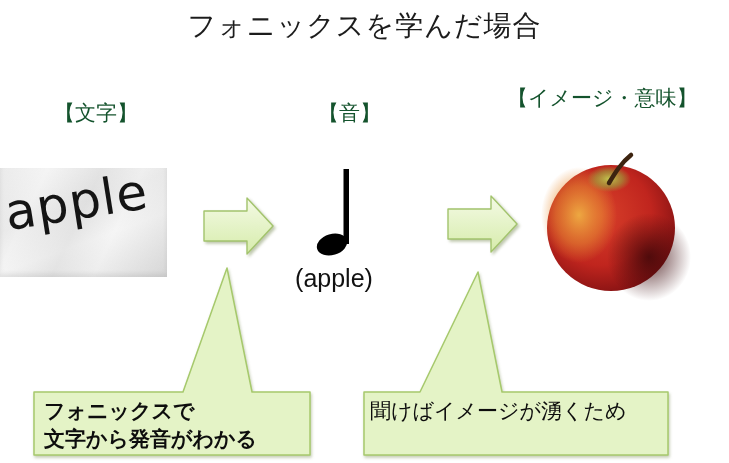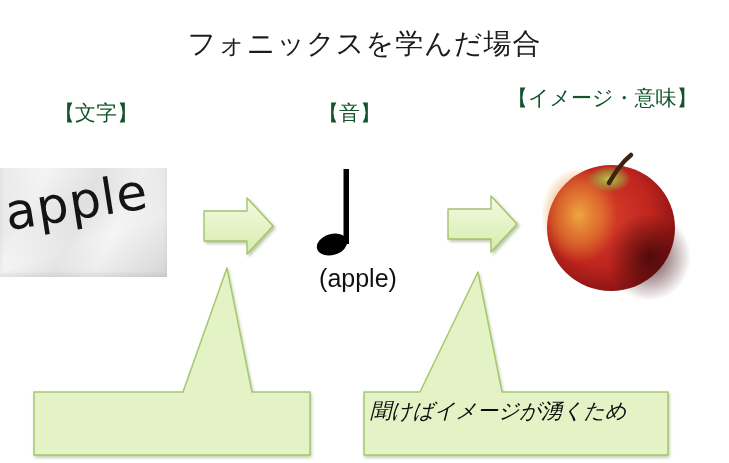--- a/index.html
+++ b/index.html
@@ -3,21 +3,21 @@
 <meta charset="utf-8">
 <style>
   html,body{margin:0;padding:0;background:#ffffff;}
   .canvas{
     position:relative;width:729px;height:463px;background:#ffffff;overflow:hidden;
     font-family:"Liberation Sans","DejaVu Sans",sans-serif;color:#1c1c1c;
   }
   .abs{position:absolute;}
   .title{
     left:0;right:0;top:7px;text-align:center;
-    font-size:28px;letter-spacing:1px;color:#1c1c1c;margin-top:18px;
+    font-size:28px;letter-spacing:1px;color:#1c1c1c;
   }
   .col-header{font-size:21px;color:#14532d;white-space:nowrap;}
   .hdr-letters{left:54px;top:99px;}
   .hdr-sound{left:318px;top:99px;}
   .hdr-image{left:507px;top:84px;}
 
   
   .paper{
     left:0;top:168px;width:167px;height:109px;
     background:
@@ -30,30 +30,30 @@
     font-size:50px;color:#141414;letter-spacing:1px;
     transform:rotate(-9deg);transform-origin:left bottom;
     font-family:"DejaVu Sans","Liberation Sans",sans-serif;
   }
 
   .arrow-svg{overflow:visible;filter:drop-shadow(2px 2.5px 1.5px rgba(110,130,70,0.45));}
   .arrow1{left:203px;top:197px;}
   .arrow2{left:447px;top:195px;}
 
   .note-svg{left:316px;top:169px;overflow:visible;}
-  .note-caption{left:296px;top:264px;width:124px;text-align:center;font-size:25px;color:#111;}
+  .note-caption{left:272px;top:264px;width:124px;text-align:center;font-size:25px;color:#111;}
 
   .apple-svg{left:545px;top:153px;overflow:visible;}
 
   .callout-svg{overflow:visible;filter:drop-shadow(1.5px 2px 1.5px rgba(110,130,70,0.4));}
   .callout1-shape{left:33px;top:267px;}
   .callout2-shape{left:363px;top:271px;}
   .callout-text{font-size:21px;line-height:28px;color:#0d0d0d;white-space:nowrap;}
   .callout1-text{left:44px;top:397px;font-weight:bold;}
-  .callout2-text{left:370px;top:397px;font-weight:normal;font-style:italic;}
+  .callout2-text{left:370px;top:397px;font-weight:normal;}
 </style>
 </head>
 <body>
 
 <div class="canvas">
 
   <div class="abs title">フォニックスを学んだ場合</div>
 
   <div class="abs col-header hdr-letters">【文字】</div>
   <div class="abs col-header hdr-sound">【音】</div>
@@ -109,20 +109,24 @@
     <ellipse cx="66" cy="75" rx="64" ry="63" fill="url(#appleBody)"></ellipse>
     <ellipse cx="34" cy="62" rx="38" ry="48" fill="url(#appleYellow)"></ellipse>
     <ellipse cx="104" cy="104" rx="42" ry="44" fill="url(#appleDark)"></ellipse>
     <ellipse cx="64" cy="26" rx="22" ry="13" fill="url(#stemWell)"></ellipse>
     <path d="M64,30 C70,20 76,10 86,2" stroke="#3d2410" stroke-width="4.5" stroke-linecap="round" fill="none"></path>
   </svg>
 
   <svg class="abs callout-svg callout1-shape" width="279" height="190" viewBox="0 0 279 190">
     <polygon points="1,125 150,125 194,1 219,125 277,125 277,188 1,188" fill="#e4f3c6" stroke="#a6c96c" stroke-width="1.5" stroke-linejoin="round"></polygon>
   </svg>
+  <div class="abs callout-text callout1-text">
+    <div>フォニックスで</div>
+    <div>文字から発音がわかる</div>
+  </div>
 
   <svg class="abs callout-svg callout2-shape" width="306" height="186" viewBox="0 0 306 186">
     <polygon points="1,121 57,121 115,1 139,121 305,121 305,184 1,184" fill="#e4f3c6" stroke="#a6c96c" stroke-width="1.5" stroke-linejoin="round"></polygon>
   </svg>
   <div class="abs callout-text callout2-text">
     <div>聞けばイメージが湧くため</div>
   </div>
 
 </div>
 

